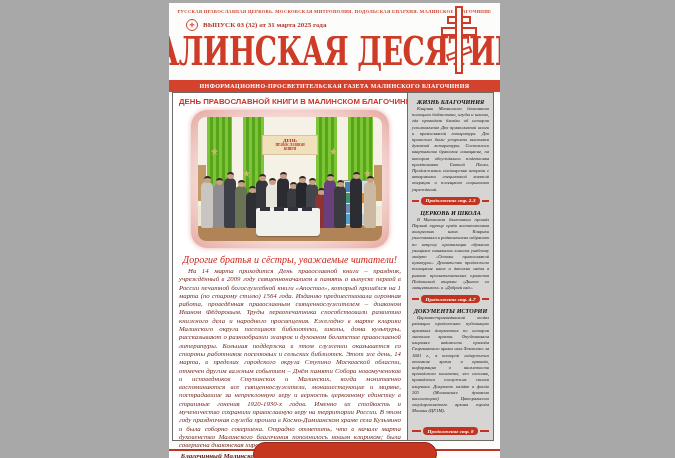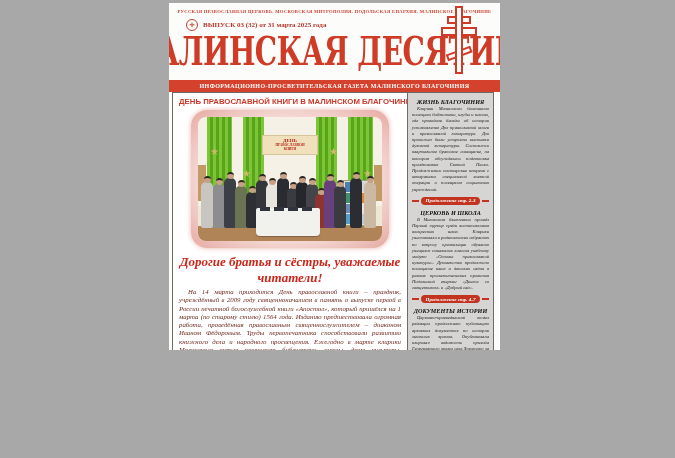--- a/index.html
+++ b/index.html
@@ -1,21 +1,21 @@
 <!DOCTYPE html>
 <html><head>
 <meta charset="utf-8">
 <style>
   html,body{margin:0;padding:0;}
   body{
     width:675px;height:458px;position:relative;overflow:hidden;
     background:#a8a8a8;font-family:"Liberation Serif",serif;
   }
   .page{
-    position:absolute;left:169px;top:3px;width:331px;height:347px;
+    position:absolute;left:169px;top:3px;width:331px;height:455px;
     background:#fcfcfa;overflow:hidden;
   }
   
   .church-line{
     position:absolute;top:6px;left:0;right:0;text-align:center;
     font-size:4.6px;font-weight:bold;color:#c8402e;letter-spacing:.3px;white-space:nowrap;
   }
   .issue-row{position:absolute;top:16px;left:17px;display:flex;align-items:center;gap:5px;}
   .emblem{
     width:10px;height:10px;border:1.4px solid #c8402e;border-radius:50%;
@@ -59,21 +59,21 @@
     position:relative;width:100%;height:100%;border-radius:8px;overflow:hidden;
     background:linear-gradient(#f6f1e7 0 72%,#efe7d6 72% 100%);
   }
   .photo .banner{
     position:absolute;left:50%;top:18px;transform:translateX(-50%);z-index:5;
     width:52px;padding:2px 1px;background:#f0e1bc;border:1px solid #d8c49a;
     text-align:center;color:#b3281c;line-height:1.15;
   }
   .photo .banner .b1{font-size:5px;font-weight:bold;display:block;}
   .photo .banner .b2{font-size:3.4px;font-weight:bold;display:block;}
-  .salutation{margin-top:6px;text-align:center;font-style:italic;font-weight:bold;color:#cc2619;font-size:13px;}
+  .salutation{margin-top:6px;text-align:center;font-style:italic;font-weight:normal;color:#cc2619;font-size:10px;}
   .bodytext{
     margin-top:2px;text-align:justify;font-style:italic;color:#6e281d;
     font-size:6.8px;line-height:8.3px;text-indent:9px;
   }
   .byline{margin-top:2px;text-align:center;font-style:italic;font-weight:bold;color:#4f1d14;font-size:6.9px;white-space:nowrap;}
   
   .sb-title{text-align:center;font-weight:bold;font-style:italic;font-size:6.2px;color:#101010;margin:2px 0 1px;white-space:nowrap;}
   .sb-text{text-align:justify;font-style:italic;font-size:4.6px;line-height:6.2px;color:#1c1c1c;text-indent:5px;margin:0;}
   .more-row{display:flex;align-items:center;gap:2px;margin:4px 0 2px;}
   .more-row.last{margin-top:auto;margin-bottom:3px;}

